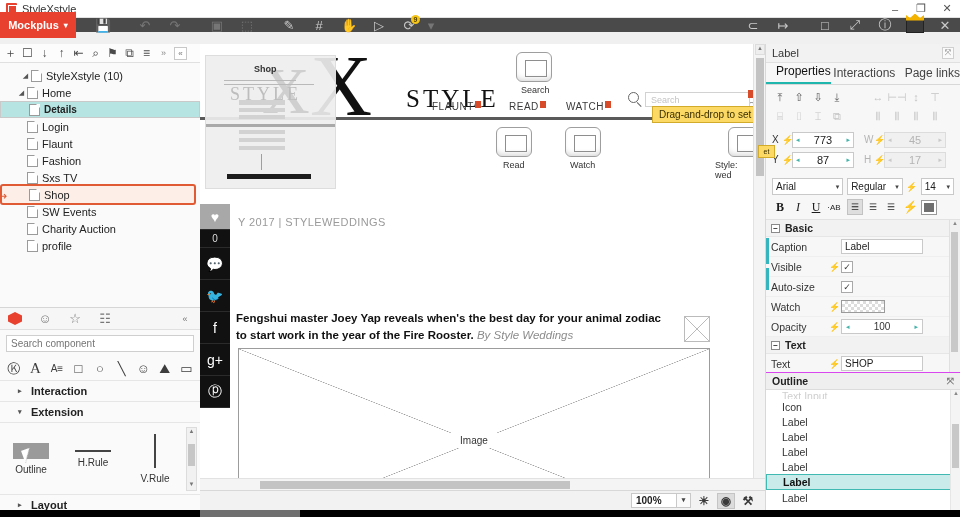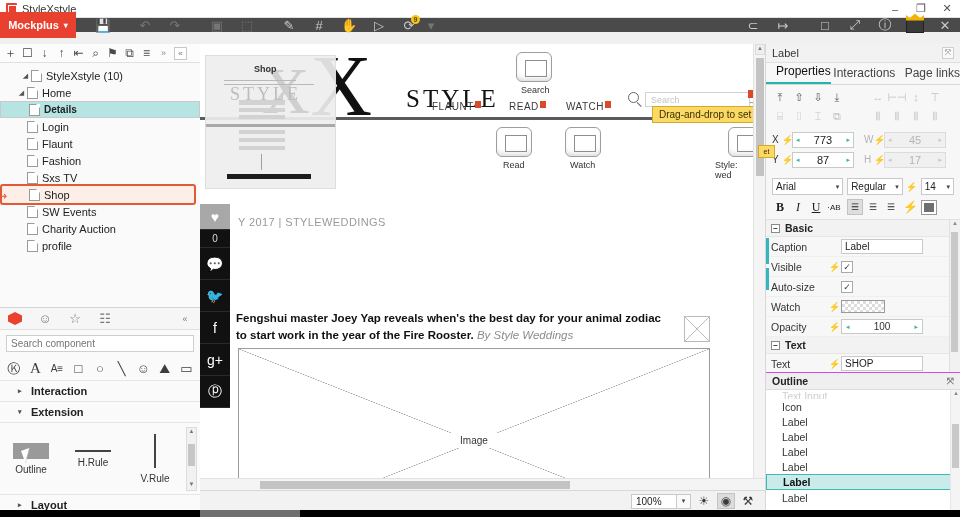--- a/index.html
+++ b/index.html
@@ -268,21 +268,21 @@
   .ol-bar{ position:absolute;right:0;top:0;width:10px;height:128px;background:#f4f4f4;border-left:1px solid #e6e6e6;}
   .ol-bar .thumb{ position:absolute;left:1px;top:34px;width:7px;height:44px;background:#c8c8c8;}
   .ol-bar .ar{ position:absolute;left:1px;width:8px;height:9px;font-size:6px;color:#888;text-align:center;}
 
   
   .statusbar{
     position:absolute; left:200px; top:490px; width:565px; height:20px;
     background:#f2f2f2; border-top:1px solid #d8d8d8; display:flex; align-items:center; padding:0 8px;
   }
   .statusbar .path{ font-size:10.5px; color:#444; }
-  .sb-right{ margin-left:auto; display:flex; align-items:flex-end; gap:4px;}
+  .sb-right{ margin-left:auto; display:flex; align-items:flex-start; gap:4px;font-weight:bold;}
   .zoom-combo{ width:46px;height:15px;border:1px solid #c9c9c9;background:#fff;font-size:10px;display:flex;align-items:center;padding-left:4px;color:#222;}
   .zoom-caret{ width:14px;height:15px;border:1px solid #c9c9c9;border-left:none;background:#fafafa;display:flex;align-items:center;justify-content:center;font-size:7px;color:#444;}
   .sb-ico{ width:18px;height:16px;display:flex;align-items:center;justify-content:center;font-size:12px;color:#3a3a3a;}
   .sb-ico.on{ background:#dcdcdc;border:1px solid #c4c4c4;}
   .bottom-strip{ position:absolute;left:0;bottom:0;width:960px;height:7px;background:#000;}
   .bottom-strip .g{ position:absolute;left:200px;top:0;width:100px;height:7px;background:#6f6f6f;}
 </style>
 </head>
 <body>
 

